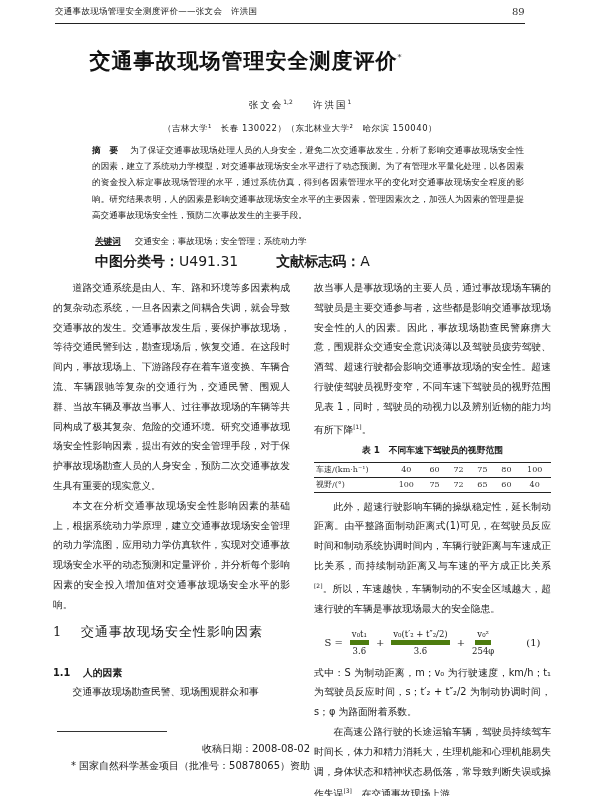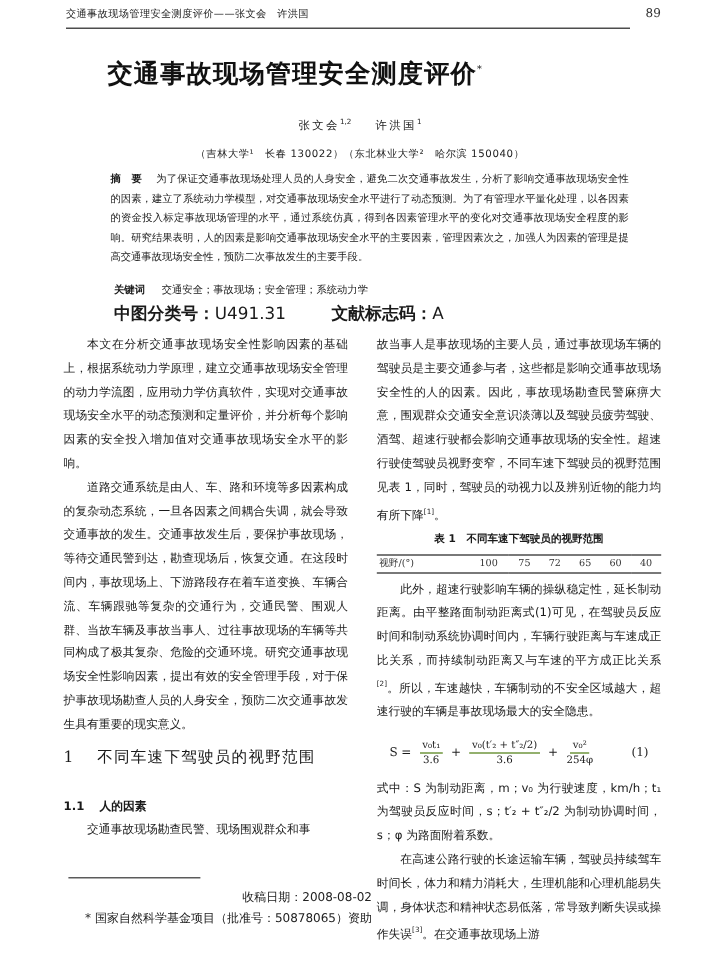--- a/index.html
+++ b/index.html
@@ -5,21 +5,21 @@
   html, body { margin:0; padding:0; }
   body {
     width:600px; height:796px; background:#ffffff; color:#1a1a1a;
     font-family:"DejaVu Sans", sans-serif; position:relative; overflow:hidden;
   }
   .running-header {
     position:absolute; left:55px; top:6px; width:430px;
     font-size:8.5px; color:#222; letter-spacing:0.3px;
   }
   .page-number {
-    position:absolute; left:538px; top:6px; font-size:10px; color:#333;
+    position:absolute; left:512px; top:6px; font-size:10px; color:#333;
     font-family:"DejaVu Serif", serif;
   }
   .header-rule {
     position:absolute; left:55px; top:23px; width:470px; height:1px; background:#222;
   }
   .title {
     position:absolute; left:0; top:47px; width:492px; text-align:center;
     font-family:"DejaVu Serif", serif; font-weight:bold; font-size:21px; color:#111;
     letter-spacing:1px;
   }
@@ -34,21 +34,21 @@
     font-size:8.5px; color:#222; letter-spacing:0.5px;
   }
   .abstract {
     position:absolute; left:92px; top:142px; width:432px;
     font-size:8.6px; line-height:16.2px; color:#1a1a1a; text-align:justify;
   }
   .abstract .lbl { font-weight:bold; margin-right:12px; }
   .keywords {
     position:absolute; left:95px; top:236px; width:430px; font-size:8.6px; color:#1a1a1a;
   }
-  .keywords .lbl { font-weight:bold; margin-right:14px; }
+  .keywords .lbl { font-weight:bold; margin-right:14px;text-decoration:underline; }
   .classification {
     position:absolute; left:95px; top:253px; width:430px; font-size:14px; color:#1a1a1a;
   }
   .classification .lbl { font-weight:bold; }
   .classification .gap { display:inline-block; width:38px; }
   .col {
     position:absolute; font-size:9.8px; line-height:19.8px; color:#1a1a1a;
     text-align:justify;
   }
   .col-left { left:53px; top:278px; width:237px; }
@@ -79,21 +79,21 @@
   table.data-table tr:first-child td { border-top:1.5px solid #222; }
   table.data-table tr:first-child td { border-bottom:1px solid #222; }
   table.data-table tr:last-child td { border-bottom:1.5px solid #222; }
   table.data-table td { padding:1px 2px; text-align:center; color:#333; }
   table.data-table td:first-child { text-align:left; width:72px; }
   .formula {
     display:flex; align-items:center; justify-content:center; height:40px;
     font-family:"DejaVu Serif", serif; font-size:10px; margin:4px 0 0 0;
   }
   .frac { display:inline-flex; flex-direction:column; align-items:center; margin:0 4px; font-size:8.5px; line-height:12px; }
-  .frac .n { border-bottom:1px solid #4d7c0f; padding:0 2px; }
+  .frac .n { border-bottom:5px solid #4d7c0f; padding:0 2px; }
   .formula .eqnum { margin-left:28px; }
   .formula .op { margin:0 3px; }
 </style>
 </head>
 <body>
 
 <div class="running-header">交通事故现场管理安全测度评价——张文会　许洪国</div>
 <div class="page-number">89</div>
 <div class="header-rule"></div>
 
@@ -115,43 +115,52 @@
 
 <div class="keywords">
   <span class="lbl">关键词</span><span>交通安全；事故现场；安全管理；系统动力学</span>
 </div>
 
 <div class="classification">
   <span class="lbl">中图分类号：</span><span>U491.31</span><span class="gap"></span><span class="lbl">文献标志码：</span><span>A</span>
 </div>
 
 <div class="col col-left">
+  <p>道路交通系统是由人、车、路和环境等多因素构成的复杂动态系统，一旦各因素之间耦合失调，就会导致交通事故的发生。交通事故发生后，要保护事故现场，等待交通民警到达，勘查现场后，恢复交通。在这段时间内，事故现场上、下游路段存在着车道变换、车辆合流、车辆跟驰等复杂的交通行为，交通民警、围观人群、当故车辆及事故当事人、过往事故现场的车辆等共同构成了极其复杂、危险的交通环境。研究交通事故现场安全性影响因素，提出有效的安全管理手段，对于保护事故现场勘查人员的人身安全，预防二次交通事故发生具有重要的现实意义。</p>
   <p>本文在分析交通事故现场安全性影响因素的基础上，根据系统动力学原理，建立交通事故现场安全管理的动力学流图，应用动力学仿真软件，实现对交通事故现场安全水平的动态预测和定量评价，并分析每个影响因素的安全投入增加值对交通事故现场安全水平的影响。</p>
-  <p>道路交通系统是由人、车、路和环境等多因素构成的复杂动态系统，一旦各因素之间耦合失调，就会导致交通事故的发生。交通事故发生后，要保护事故现场，等待交通民警到达，勘查现场后，恢复交通。在这段时间内，事故现场上、下游路段存在着车道变换、车辆合流、车辆跟驰等复杂的交通行为，交通民警、围观人群、当故车辆及事故当事人、过往事故现场的车辆等共同构成了极其复杂、危险的交通环境。研究交通事故现场安全性影响因素，提出有效的安全管理手段，对于保护事故现场勘查人员的人身安全，预防二次交通事故发生具有重要的现实意义。</p>
   <div class="section-heading">
-    <span class="num">1</span><span>不同车速下驾驶员的视野范围</span>
+    <span class="num">1</span><span>交通事故现场安全性影响因素</span>
   </div>
   <div class="subsection-heading">
     <span class="num">1.1</span><span>人的因素</span>
   </div>
   <p>交通事故现场勘查民警、现场围观群众和事</p>
 </div>
 
 <div class="footnote-rule"></div>
 <div class="footnotes">
   <div>收稿日期：2008-08-02</div>
   <div class="fn2">* 国家自然科学基金项目（批准号：50878065）资助</div>
 </div>
 
 <div class="col col-right">
   <p class="noindent"><span>故当事人是事故现场的主要人员，通过事故现场车辆的驾驶员是主要交通参与者，这些都是影响交通事故现场安全性的人的因素。因此，事故现场勘查民警麻痹大意，围观群众交通安全意识淡薄以及驾驶员疲劳驾驶、酒驾、超速行驶都会影响交通事故现场的安全性。超速行驶使驾驶员视野变窄，不同车速下驾驶员的视野范围见表 1，同时，驾驶员的动视力以及辨别近物的能力均有所下降</span><sup style="font-size:6px">[1]</sup><span>。</span></p>
 
   <div class="table-caption">表 1　不同车速下驾驶员的视野范围</div>
   <table class="data-table">
     <tbody>
+        <tr>
+      <td>车速/(km·h⁻¹)</td>
+      <td>40</td>
+      <td>60</td>
+      <td>72</td>
+      <td>75</td>
+      <td>80</td>
+      <td>100</td>
+    </tr>
     <tr>
       <td>视野/(°)</td>
       <td>100</td>
       <td>75</td>
       <td>72</td>
       <td>65</td>
       <td>60</td>
       <td>40</td>
     </tr>
   </tbody>

